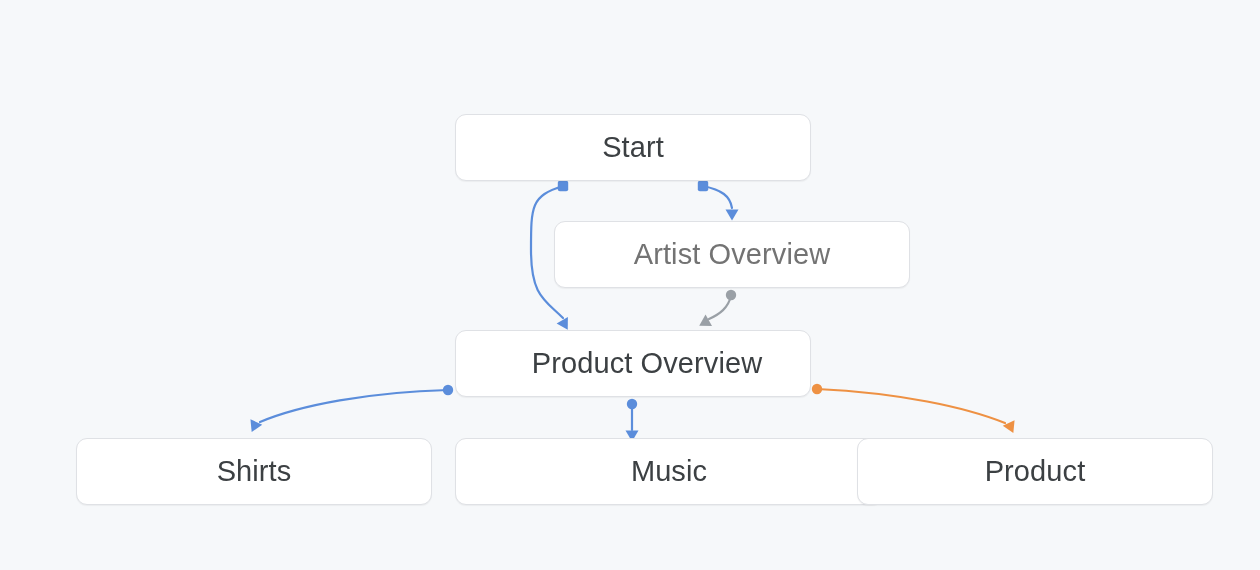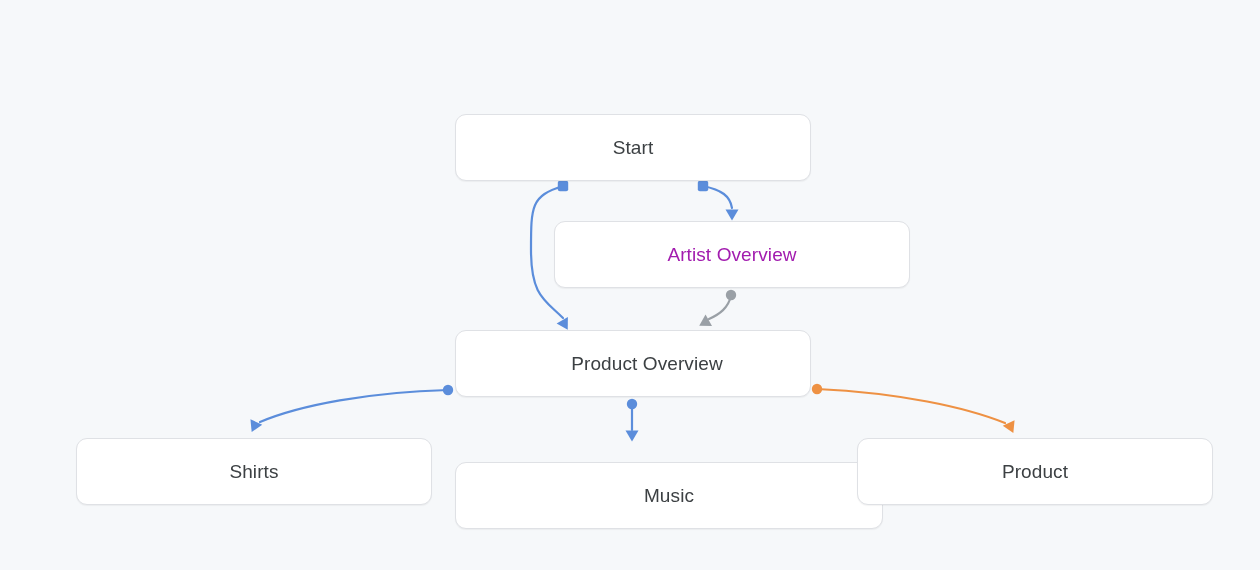--- a/index.html
+++ b/index.html
@@ -30,21 +30,21 @@
     background: #ffffff;
     border: 1px solid #dfe1e5;
     border-radius: 11px;
     display: flex;
     align-items: center;
     justify-content: center;
     box-shadow: 0 1px 1px rgba(60,64,67,0.06);
   }
   .node-label {
     font-family: "Liberation Sans", "DejaVu Sans", sans-serif;
-    font-size: 19px;
+    font-size: 29px;
     font-weight: 400;
     color: #3c4043;
     letter-spacing: 0.1px;
     line-height: 1;
     white-space: nowrap;
     user-select: none;
   }
 </style>
 </head>
 <body>
@@ -80,28 +80,28 @@
         <path d="M 817 389 C 900 393 965 407 1005 423" fill="none" stroke="#ee9143" stroke-width="2.2" stroke-linecap="round"></path>
         <circle cx="817" cy="389" r="5.2" fill="#ee9143"></circle>
         <path d="M -6.5 -5.5 L 6.5 -5.5 L 0 5.5 Z" fill="#ee9143" transform="translate(1011,428) rotate(-25)"></path>
       </g>
     </svg>
   <div id="node-layer">
       <div class="node" style="left: 455px; top: 114px; width: 356px; height: 67px; background: rgb(255, 255, 255); border-color: rgb(223, 225, 229);">
         <span class="node-label" style="color: rgb(60, 64, 67);">Start</span>
       </div>
       <div class="node" style="left: 554px; top: 221px; width: 356px; height: 67px; background: rgb(255, 255, 255); border-color: rgb(223, 225, 229);">
-        <span class="node-label" style="color: #a21caf;">Artist Overview</span>
+        <span class="node-label" style="color: #737373;">Artist Overview</span>
       </div>
       <div class="node" style="left: 455px; top: 330px; width: 356px; height: 67px; background: rgb(255, 255, 255); border-color: rgb(223, 225, 229);">
         <span class="node-label" style="color: rgb(60, 64, 67); margin-left: 28px;">Product Overview</span>
       </div>
       <div class="node" style="left: 76px; top: 438px; width: 356px; height: 67px; background: rgb(255, 255, 255); border-color: rgb(223, 225, 229);">
         <span class="node-label" style="color: rgb(60, 64, 67);">Shirts</span>
       </div>
-      <div class="node" style="left: 455px; top: 462px; width: 428px; height: 67px; background: rgb(255, 255, 255); border-color: rgb(223, 225, 229);">
+      <div class="node" style="left: 455px; top: 438px; width: 428px; height: 67px; background: rgb(255, 255, 255); border-color: rgb(223, 225, 229);">
         <span class="node-label" style="color: rgb(60, 64, 67);">Music</span>
       </div>
       <div class="node" style="left: 833px; top: 438px; width: 356px; height: 67px; background: rgb(255, 255, 255); border-color: rgb(223, 225, 229); margin-left: 24px;">
         <span class="node-label" style="color: rgb(60, 64, 67);">Product</span>
       </div>
     </div>
 </div>
 
 </body></html>

